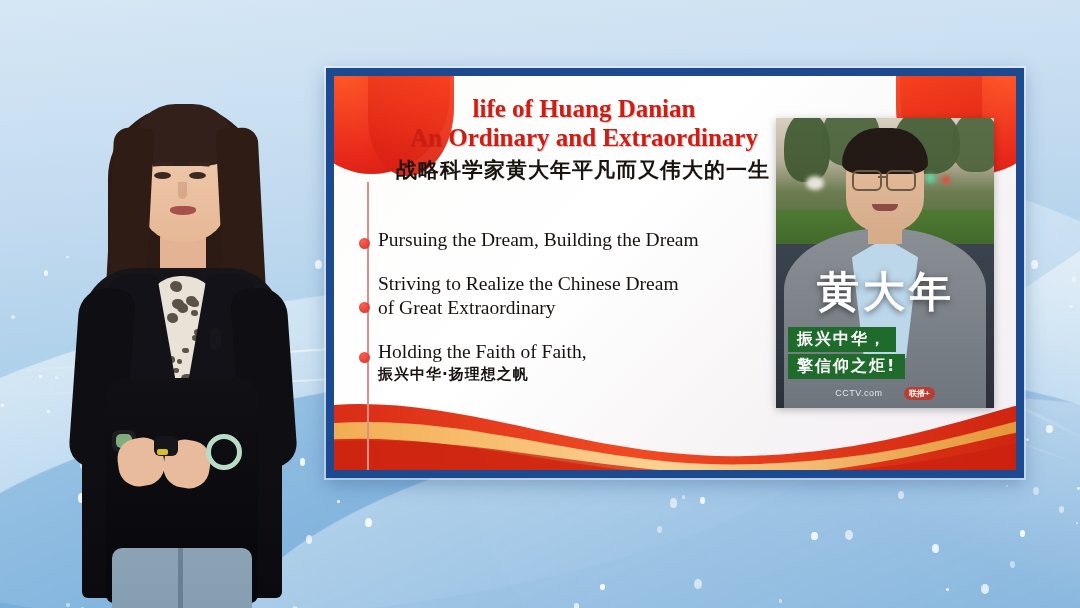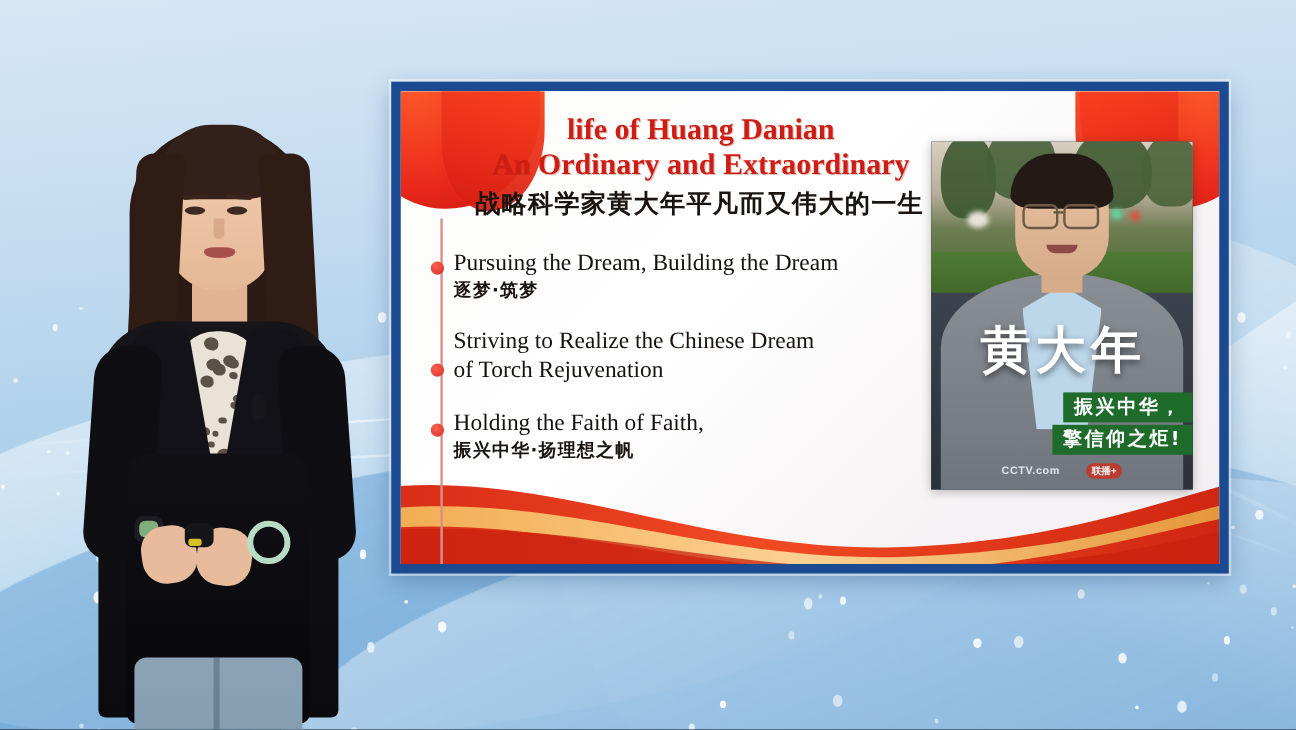--- a/index.html
+++ b/index.html
@@ -114,21 +114,21 @@
 
   .title-en{position:absolute;left:40px;top:18px;width:420px;text-align:center;
     color:#cf1d14;font-weight:bold;font-size:25px;line-height:29px;
     text-shadow:1px 1px 0 rgba(120,20,10,.25);}
   .title-cn{position:absolute;left:34px;top:80px;width:430px;text-align:center;
     color:#1a1410;font-weight:bold;font-size:21px;letter-spacing:1px;
     font-family:"DejaVu Sans",sans-serif;}
 
   .vline{position:absolute;left:33px;top:106px;width:2px;height:292px;background:#d98f8a;z-index:5;}
   .bullets{position:absolute;left:44px;top:132px;width:400px;z-index:6;}
-  .b-item{position:relative;margin-bottom:20px;}
+  .b-item{position:relative;margin-bottom:20px;margin-top:20px;}
   .b-dot{position:absolute;left:-19px;top:10px;width:11px;height:11px;border-radius:50%;
     background:radial-gradient(circle at 35% 32%,#ff5f4e,#d0302a);}
   .b-en{color:#17120f;font-size:19.5px;line-height:24px;}
   .b-cn{color:#1a1410;font-size:15px;line-height:21px;font-weight:bold;letter-spacing:1px;
     font-family:"DejaVu Sans",sans-serif;}
 
   
   .photo{position:absolute;right:22px;top:42px;width:218px;height:290px;
     background:#2a323d;overflow:hidden;box-shadow:0 2px 8px rgba(0,0,0,.25);z-index:7;}
   .ph-sky{position:absolute;left:0;top:0;width:100%;height:122px;
@@ -155,27 +155,27 @@
   .ph-glass.l{left:76px;}
   .ph-glass.r{left:110px;}
   .ph-bridge{position:absolute;left:102px;top:58px;width:8px;height:2px;background:#6d5a46;}
   .ph-mouth{position:absolute;left:96px;top:86px;width:26px;height:7px;background:#8d4a46;border-radius:0 0 10px 10px;}
   .ph-neck{position:absolute;left:92px;top:104px;width:34px;height:22px;background:#d6ac8b;}
 
   .calli{position:absolute;left:12px;top:146px;width:196px;text-align:center;
     color:#fff;font-size:42px;font-weight:bold;letter-spacing:4px;
     font-family:"DejaVu Sans",sans-serif;
     text-shadow:0 2px 6px rgba(0,0,0,.55);}
-  .green-lines{position:absolute;left:0;top:208px;width:100%;text-align:right;}
+  .green-lines{position:absolute;left:12px;top:208px;width:100%;text-align:left;}
   .gl{display:inline-block;background:#1f6b2c;color:#fff;font-weight:bold;
     font-size:16px;letter-spacing:2px;padding:2px 9px;margin:1px 0;
     font-family:"DejaVu Sans",sans-serif;}
   .logos{position:absolute;left:0;bottom:8px;width:100%;text-align:center;
     font-family:"Liberation Sans",sans-serif;}
-  .logo-cctv{display:inline-block;color:#eef2f6;font-size:9px;font-weight:bold;letter-spacing:.5px;
+  .logo-cctv{display:inline-block;color:#eef2f6;font-size:9px;font-weight:normal;letter-spacing:.5px;
     margin-right:17px;opacity:.9;text-align:right;}
   .logo-red{display:inline-block;background:#c0392b;color:#fff;font-size:8px;font-weight:bold;
     padding:1px 5px;border-radius:7px;opacity:.92;}
 </style>
 </head>
 <body>
 
 <div id="stage">
 
   <div class="bg-layer bg-sky"></div>
@@ -382,26 +382,25 @@
         <div>An Ordinary and Extraordinary</div>
       </div>
       <div class="title-cn">战略科学家黄大年平凡而又伟大的一生</div>
 
       <div class="vline"></div>
 
       <div class="bullets">
         <div class="b-item">
           <span class="b-dot"></span>
           <div class="b-en">Pursuing the Dream, Building the Dream</div>
-          <div class="b-cn">逐梦·筑梦</div>
         </div>
         <div class="b-item">
           <span class="b-dot" style="top:30px"></span>
           <div class="b-en">Striving to Realize the Chinese Dream</div>
-          <div class="b-en">of Torch Rejuvenation</div>
+          <div class="b-en">of Great Extraordinary</div>
         </div>
         <div class="b-item">
           <span class="b-dot" style="top:12px"></span>
           <div class="b-en">Holding the Faith of Faith,</div>
           <div class="b-cn">振兴中华·扬理想之帆</div>
         </div>
       </div>
 
       <div class="photo">
         <div class="ph-sky"></div>

